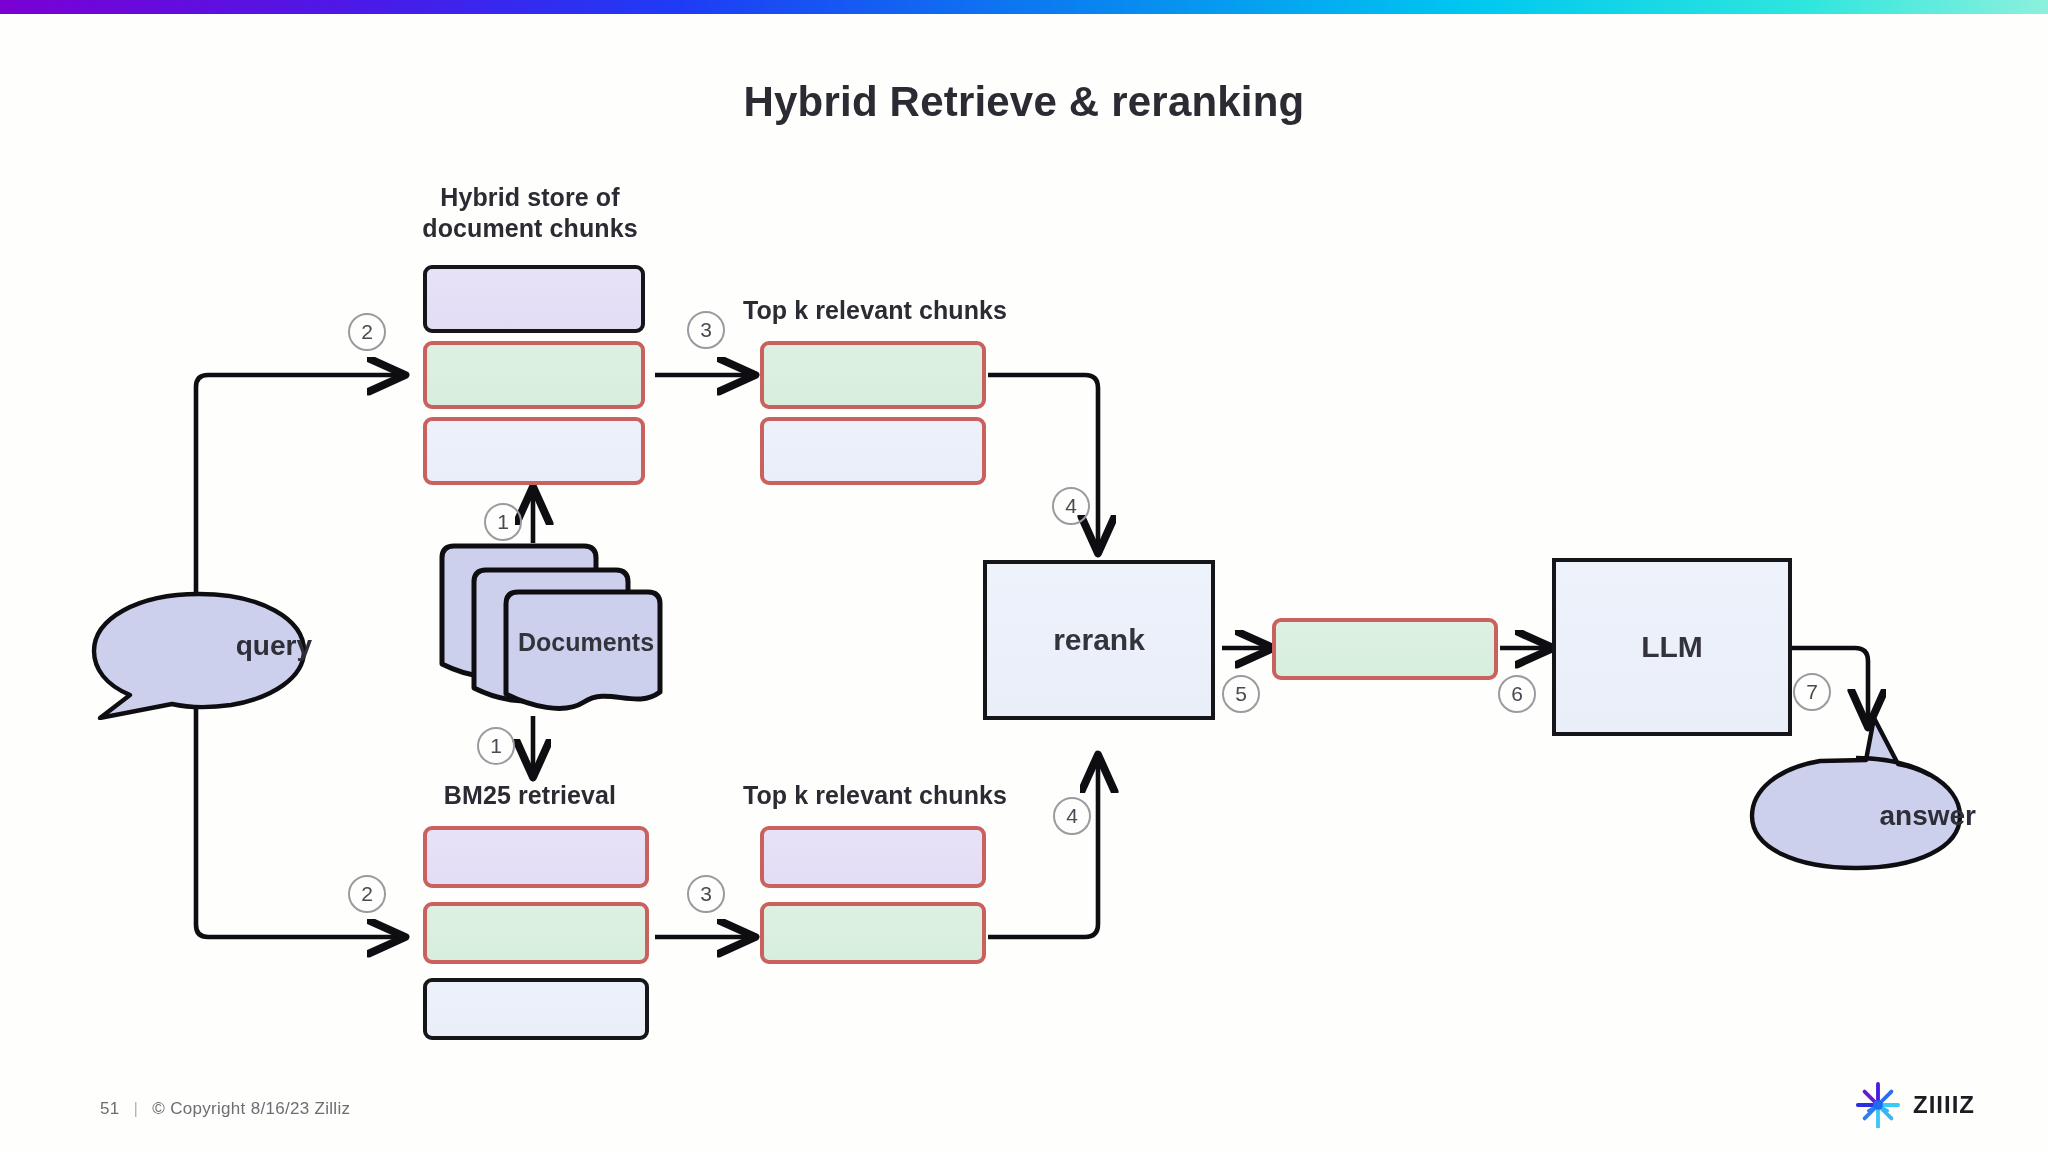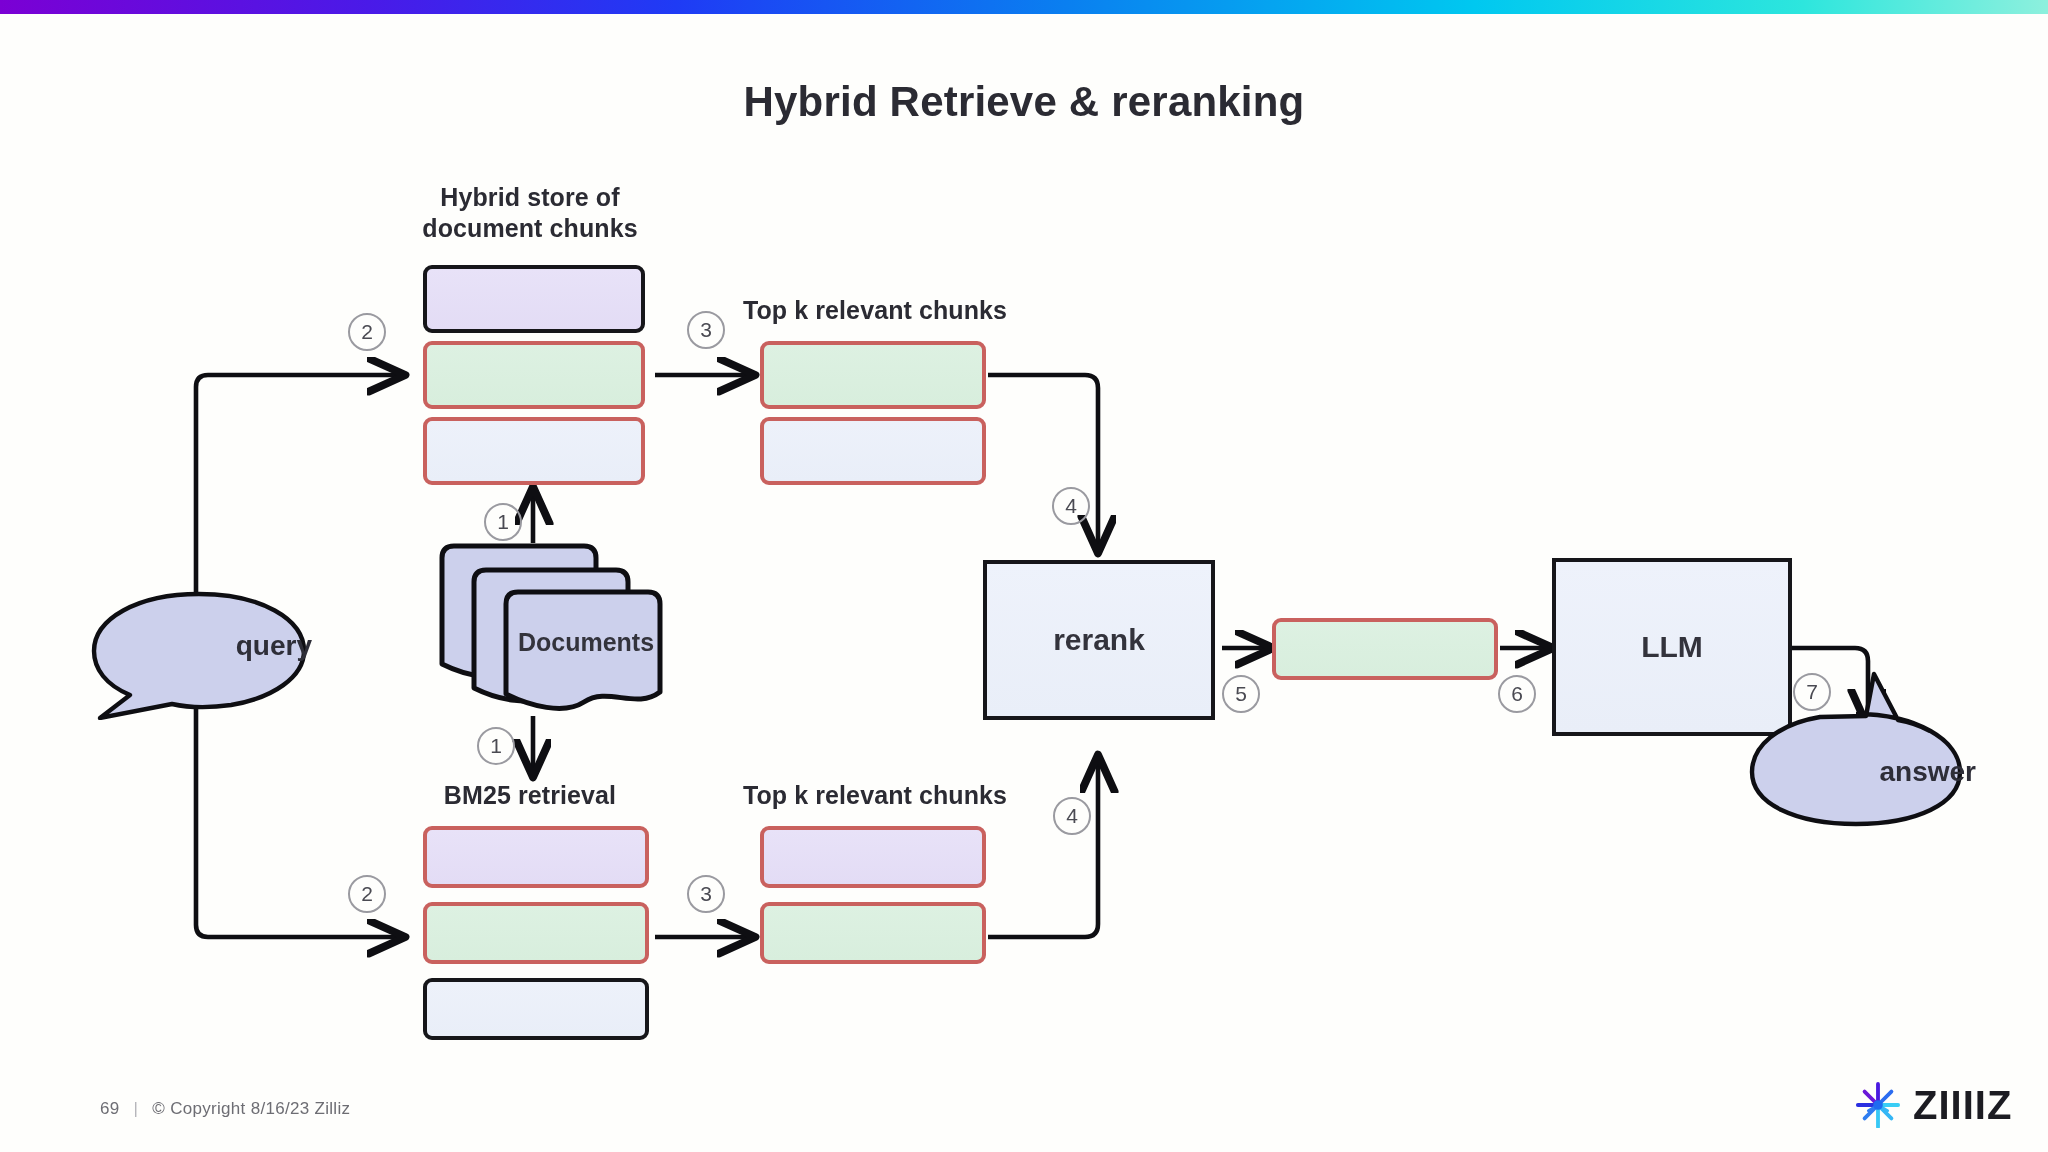--- a/index.html
+++ b/index.html
@@ -69,21 +69,21 @@
 
   #footer{
     position:absolute;left:100px;top:1099px;
     font-size:17px;color:#6d6d73;letter-spacing:.3px;white-space:nowrap;
   }
   #footer .sep{color:#b5b5ba;margin:0 9px;}
 
   #logo{position:absolute;left:1855px;top:1082px;display:flex;align-items:center;gap:12px;}
   #logo .mark{width:46px;height:46px;}
   #logo .word{
-    font-size:40px;font-weight:bold;color:#1c1c22;letter-spacing:1px;
+    font-size:24px;font-weight:bold;color:#1c1c22;letter-spacing:1px;
     font-family:"Liberation Sans", sans-serif;
   }
 </style>
 </head>
 <body>
 
 <div id="topbar"></div>
 
 <div id="title">Hybrid Retrieve &amp; reranking</div>
 
@@ -175,21 +175,21 @@
   <div class="procbox" style="left:983px;top:560px;width:232px;height:160px;">
     <span>rerank</span>
   </div>
 
   <div class="chunk green bd-red" style="left:1272px;top:618px;width:226px;height:62px;"></div>
 
   <div class="procbox" style="left:1552px;top:558px;width:240px;height:178px;">
     <span>LLM</span>
   </div>
 
-  <div class="bubble" id="answerbubble" style="left:1738px;top:668px;width:238px;height:160px;">
+  <div class="bubble" id="answerbubble" style="left:1738px;top:712px;width:238px;height:160px;">
     <svg width="238" height="160" viewBox="0 0 238 160">
       <path d="M118,46 C178,46 222,72 222,104 C222,136 178,156 118,156
                C58,156 14,136 14,104 C14,78 40,56 82,49
                L128,48 L136,6 L160,52 C172,54 183,58 192,63" fill="#ccd0ec" stroke="#0e0e12" stroke-width="4.4" stroke-linejoin="round"></path>
     </svg>
     <span style="top:24px;">answer</span>
   </div>
 
   <div class="stepnum" style="left:484px;top:503px;">
     <span>1</span>
@@ -221,21 +221,21 @@
   <div class="stepnum" style="left:1498px;top:675px;">
     <span>6</span>
     </div>
   <div class="stepnum" style="left:1793px;top:673px;">
     <span>7</span>
     </div>
 
 </div>
 
 <div id="footer">
-  <span>69</span>
+  <span>51</span>
   <span class="sep">|</span>
   <span>© Copyright  8/16/23  Zilliz</span>
 </div>
 
 <div id="logo">
   <svg class="mark" viewBox="0 0 48 48">
     <g stroke-linecap="round" fill="none">
       <path d="M24,26 L24,47" stroke="#37c8f5" stroke-width="4"></path>
       <path d="M24,24 L10,38" stroke="#2f7df0" stroke-width="4"></path>
       <path d="M24,24 L38,38" stroke="#35b6f5" stroke-width="4"></path>

